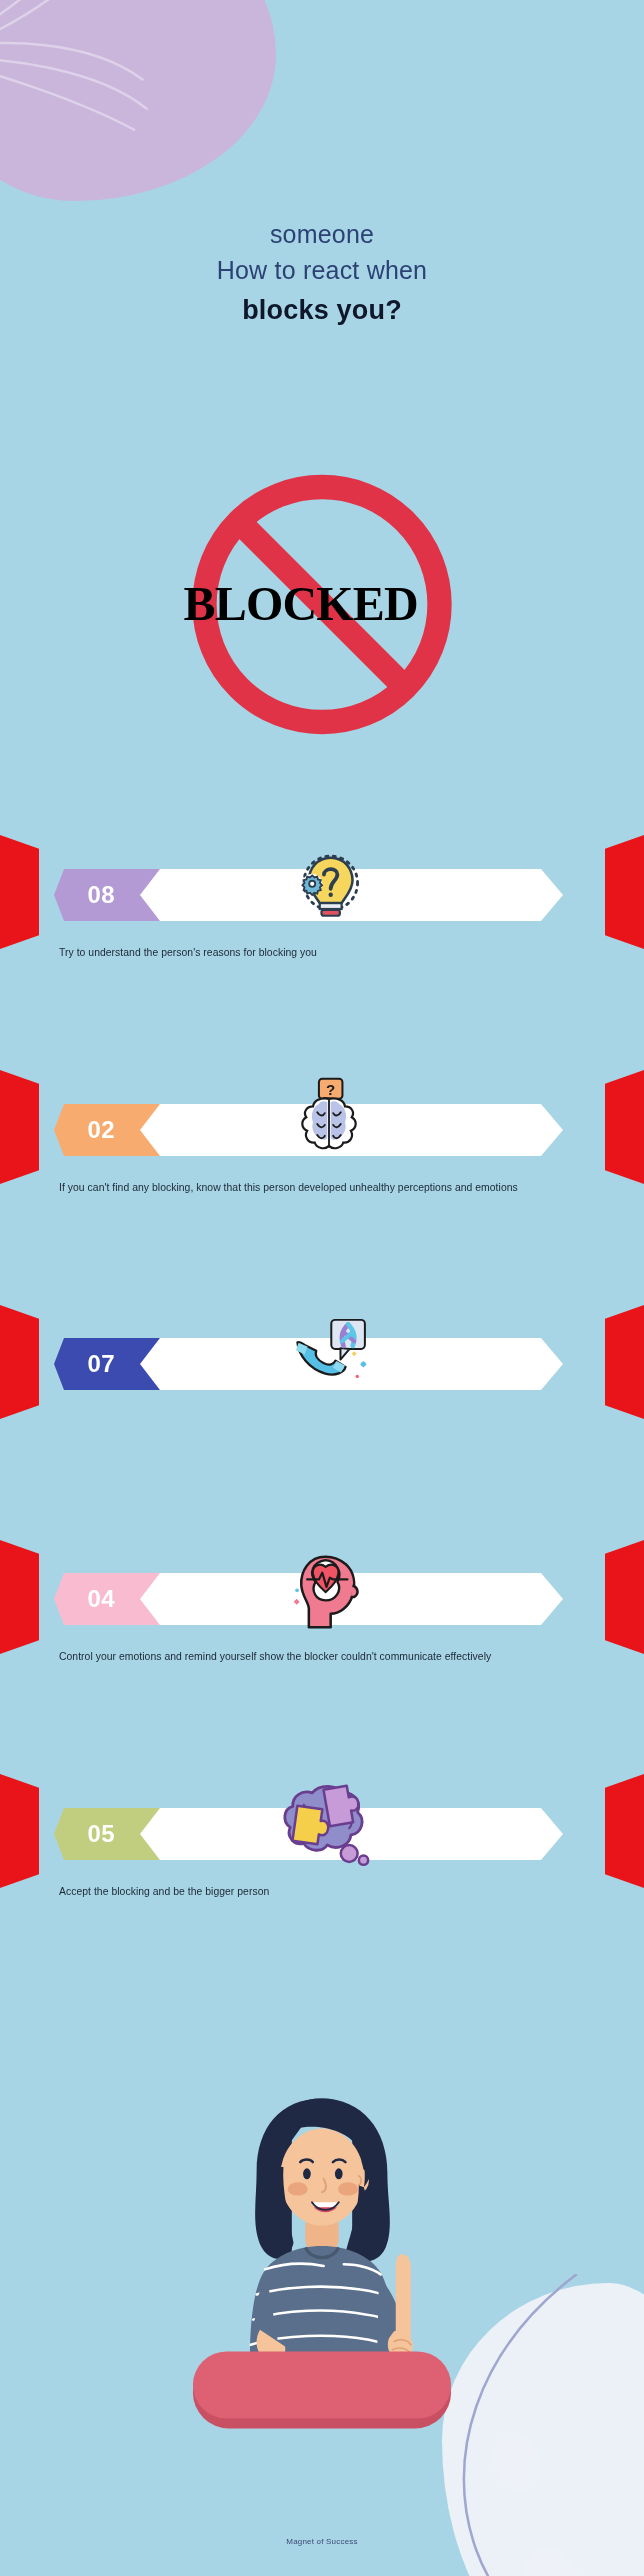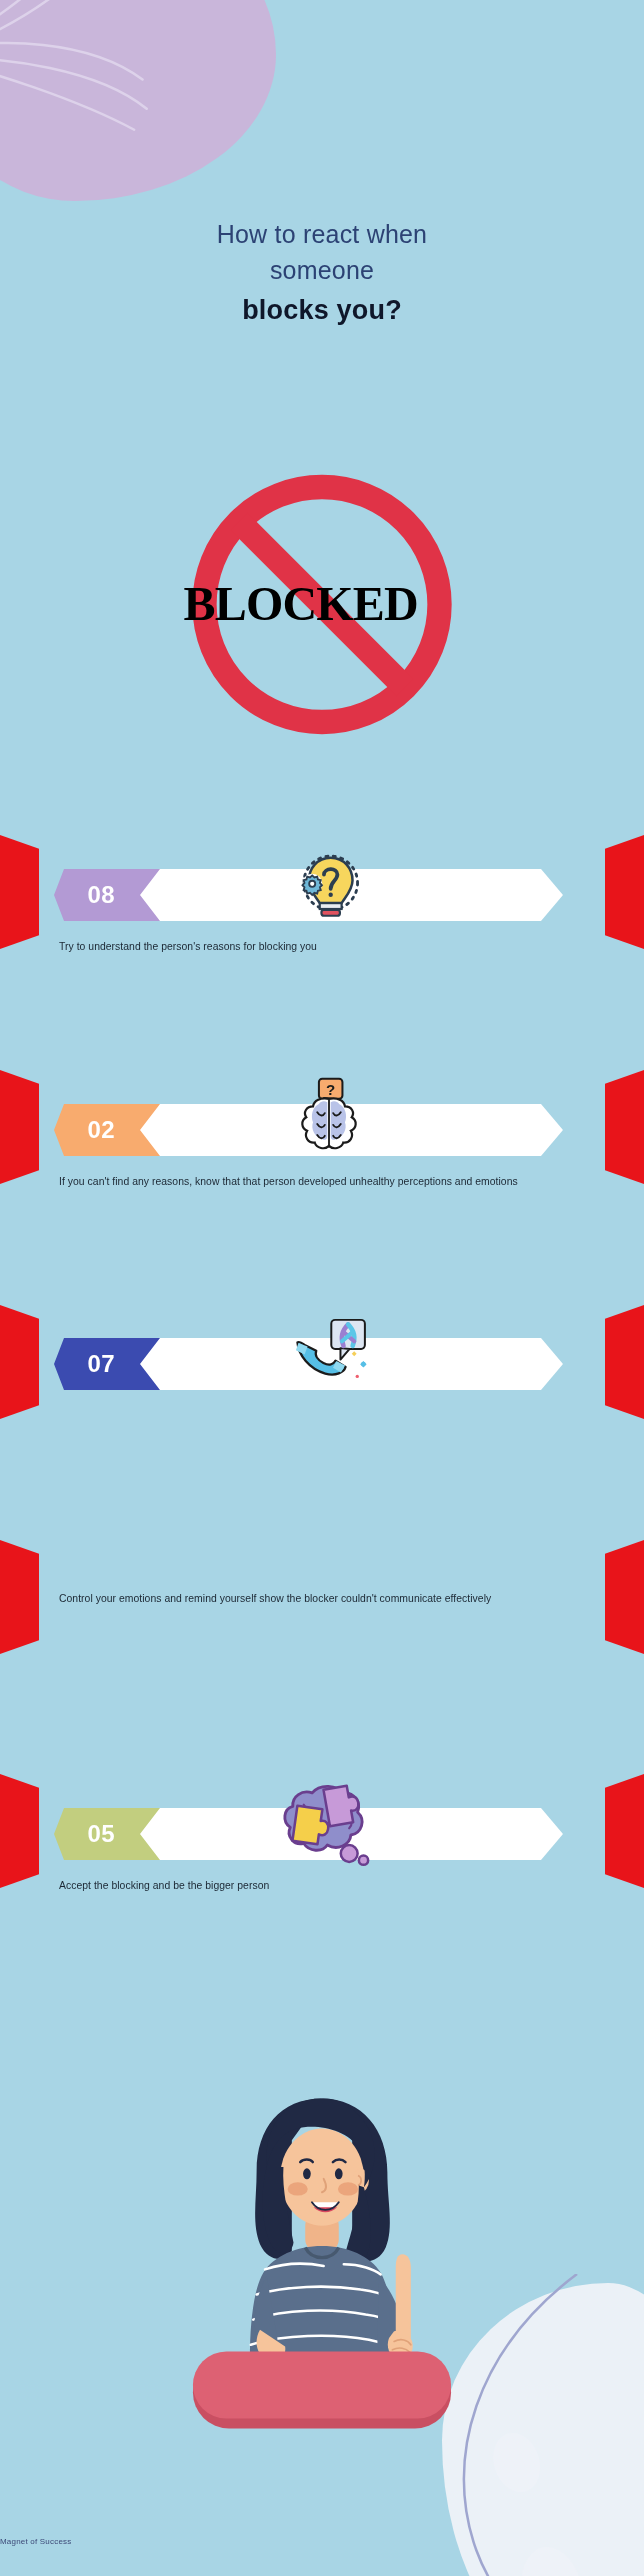--- a/index.html
+++ b/index.html
@@ -134,35 +134,36 @@
     letter-spacing: 0.4px;
   }
   .bar-icon {
     position: absolute;
     left: 50%;
     transform: translateX(-50%);
     width: 84px; height: 84px;
     z-index: 4;
   }
   .desc {
-    margin: 17px 81px 0 59px;
+    margin: 23px 81px 0 59px;
     font-size: 10.4px;
     line-height: 17px;
     color: #1b2733;
     letter-spacing: 0.04px;
   }
 
   
   .person { position: absolute; left: 50%; transform: translateX(-50%); bottom: 134px; width: 285px; height: 352px; }
 
   
   .footer {
     position: absolute;
     left: 0; right: 0;
     bottom: 30px;
+    text-align: center;
     font-size: 8px;
     color: #3d4a78;
     letter-spacing: 0.2px;
   }
 </style>
 </head>
 <body>
 
 <div class="stage">
 
@@ -194,22 +195,22 @@
   </div>
   <div class="edge-col edge-right">
     <div class="redchev" style="top:835px"></div>
     <div class="redchev" style="top:1070px"></div>
     <div class="redchev" style="top:1305px"></div>
     <div class="redchev" style="top:1540px"></div>
     <div class="redchev" style="top:1774px"></div>
   </div>
 
   <div class="header">
+    <div class="title-line">someone</div>
     <div class="title-line">How to react when</div>
-    <div class="title-line">someone</div>
     <div class="title-accent">blocks you?</div>
   </div>
 
   <div class="blocked-wrap">
     <svg viewBox="0 0 330 330" width="277" height="277">
       <circle cx="165" cy="165" r="140" fill="none" stroke="#e03347" stroke-width="29"></circle>
       <line x1="66" y1="66" x2="264" y2="264" stroke="#e03347" stroke-width="29"></line>
     </svg>
     <div class="blocked-text">BLOCKED</div>
   </div>
@@ -270,21 +271,21 @@
         <g fill="none" stroke="#1b1b1b" stroke-width="2.2" stroke-linecap="round">
           <path d="M36 42 C 39 47, 43 47, 45 43"></path>
           <path d="M36 56 C 39 61, 43 61, 45 57"></path>
           <path d="M36 69 C 39 74, 43 74, 45 70"></path>
           <path d="M64 42 C 61 47, 57 47, 55 43"></path>
           <path d="M64 56 C 61 61, 57 61, 55 57"></path>
           <path d="M64 69 C 61 74, 57 74, 55 70"></path>
         </g>
       </svg>
     </div>
-    <div class="desc">If you can't find any reasons, know that that person developed unhealthy perceptions and emotions</div>
+    <div class="desc">If you can't find any blocking, know that this person developed unhealthy perceptions and emotions</div>
   </div>
 
   <div class="step" style="top:1338px">
     <div class="bar">
       <div class="bar-white"></div>
       <div class="bar-num" style="background:#3b4bb0">
         <span>07</span>
       </div>
       <svg class="bar-icon" style="top:-25px" viewBox="0 0 110 100">
         <rect x="58" y="4" width="44" height="38" rx="5" fill="#dde6f2" stroke="#1b1b1b" stroke-width="2.6"></rect>
@@ -301,20 +302,36 @@
         </g>
         <circle cx="100" cy="62" r="3" fill="#56bfe6"></circle>
         <rect x="97" y="59" width="6" height="6" fill="#56bfe6" transform="rotate(45 100 62)"></rect>
         <circle cx="92" cy="78" r="2.2" fill="#ef5f6e"></circle>
         <rect x="86" y="46" width="4.5" height="4.5" fill="#f5cf5a" transform="rotate(45 88 48)"></rect>
       </svg>
     </div>
   </div>
 
   <div class="step" style="top:1573px">
+    <div class="bar">
+      <div class="bar-white"></div>
+      <div class="bar-num" style="background:#f9bbd0">
+        <span>04</span>
+      </div>
+      <svg class="bar-icon" style="top:-23.5px" viewBox="0 0 100 100">
+        <path d="M46 8 C 26 8, 16 25, 17 42 C 18 56, 26 62, 26 70 L26 92 L52 92 L52 76
+                 C 62 76, 74 68, 78 54 C 82 40, 80 26, 70 17 C 63 11, 55 8, 46 8 Z" fill="#f07a8f" stroke="#1b1b1b" stroke-width="3" stroke-linejoin="round"></path>
+        <path d="M78 42 C 85 45, 86 52, 80 56 L76 56" fill="#f07a8f" stroke="#1b1b1b" stroke-width="3"></path>
+        <path d="M46 12 C 30 14, 26 28, 34 38 C 28 48, 34 60, 46 60 C 58 60, 66 48, 60 38 C 66 28, 60 13, 46 12 Z" fill="#ffffff" stroke="#1b1b1b" stroke-width="2.8"></path>
+        <path d="M46 20 C 38 14, 29 20, 31 29 C 33 40, 44 48, 46 50 C 48 48, 59 40, 61 29 C 63 20, 54 14, 46 20 Z" fill="#ef5364" stroke="#1b1b1b" stroke-width="2.6"></path>
+        <path d="M24 35 L38 35 L42 27 L47 44 L51 33 L55 35 L72 35" fill="none" stroke="#1b1b1b" stroke-width="2.6" stroke-linecap="round" stroke-linejoin="round"></path>
+        <circle cx="12" cy="48" r="2.2" fill="#5bc6e8"></circle>
+        <rect x="9" y="59" width="5" height="5" fill="#f07a8f" transform="rotate(45 11.5 61.5)"></rect>
+      </svg>
+    </div>
     <div class="desc">Control your emotions and remind yourself show the blocker couldn't communicate effectively</div>
   </div>
 
   <div class="step" style="top:1808px">
     <div class="bar">
       <div class="bar-white"></div>
       <div class="bar-num" style="background:#c2ce7f">
         <span>05</span>
       </div>
       <svg class="bar-icon" style="top:-37px;width:101px;height:101px" viewBox="0 0 120 120">

